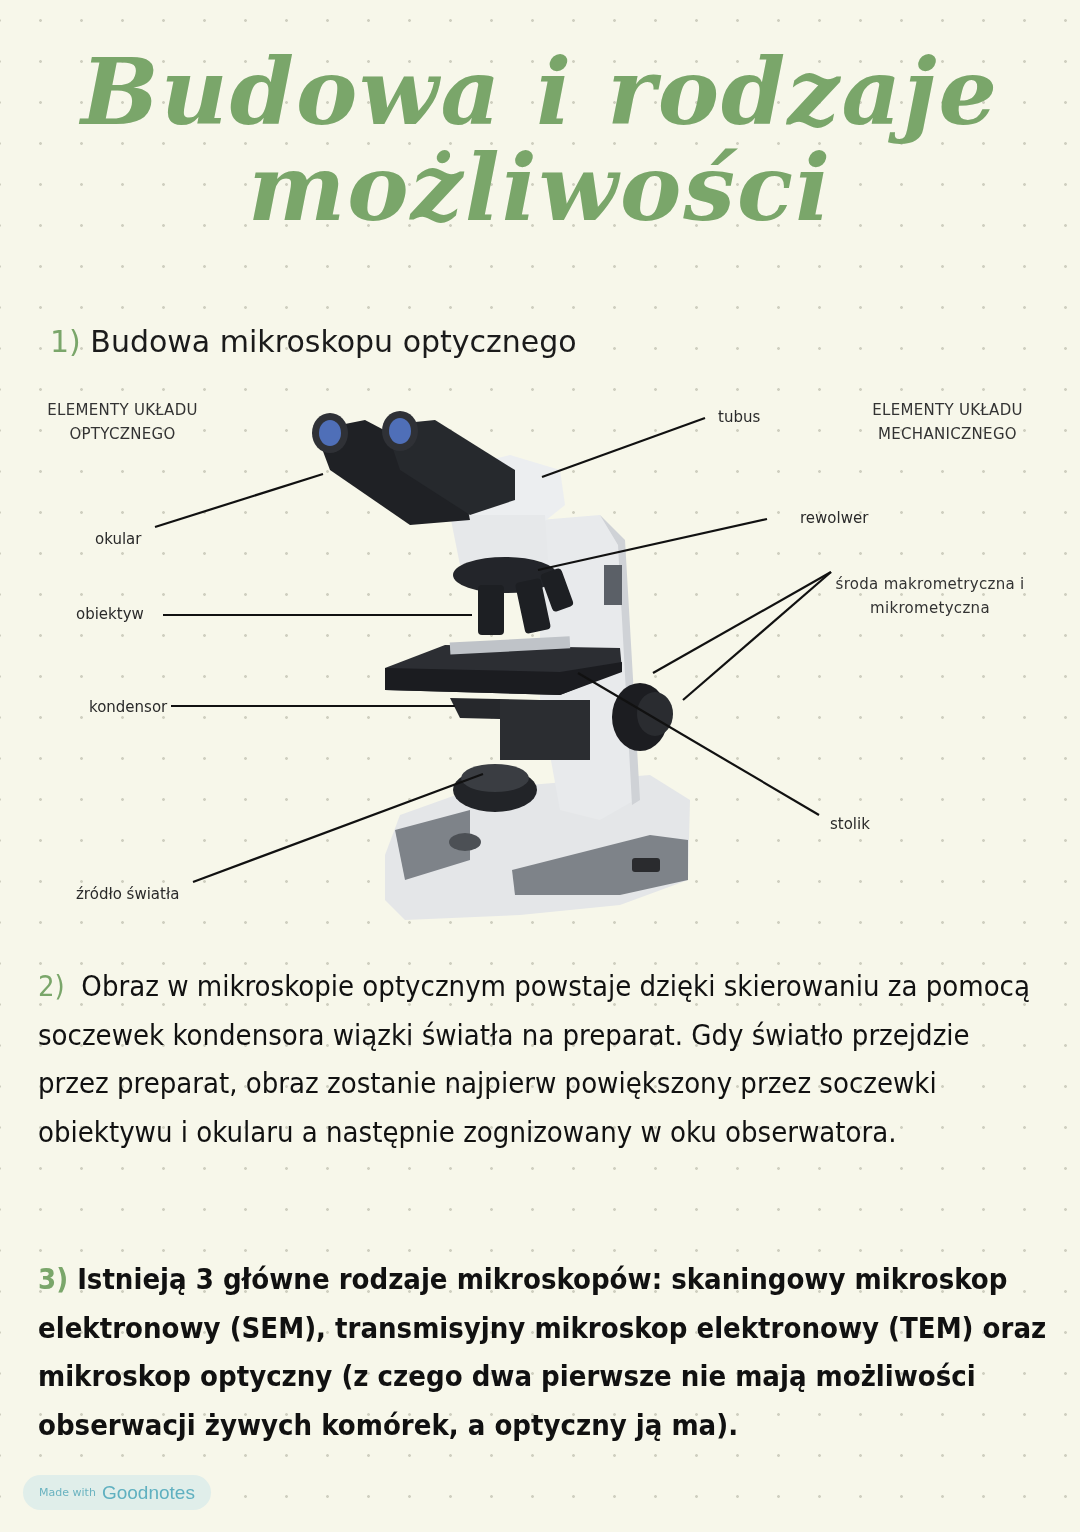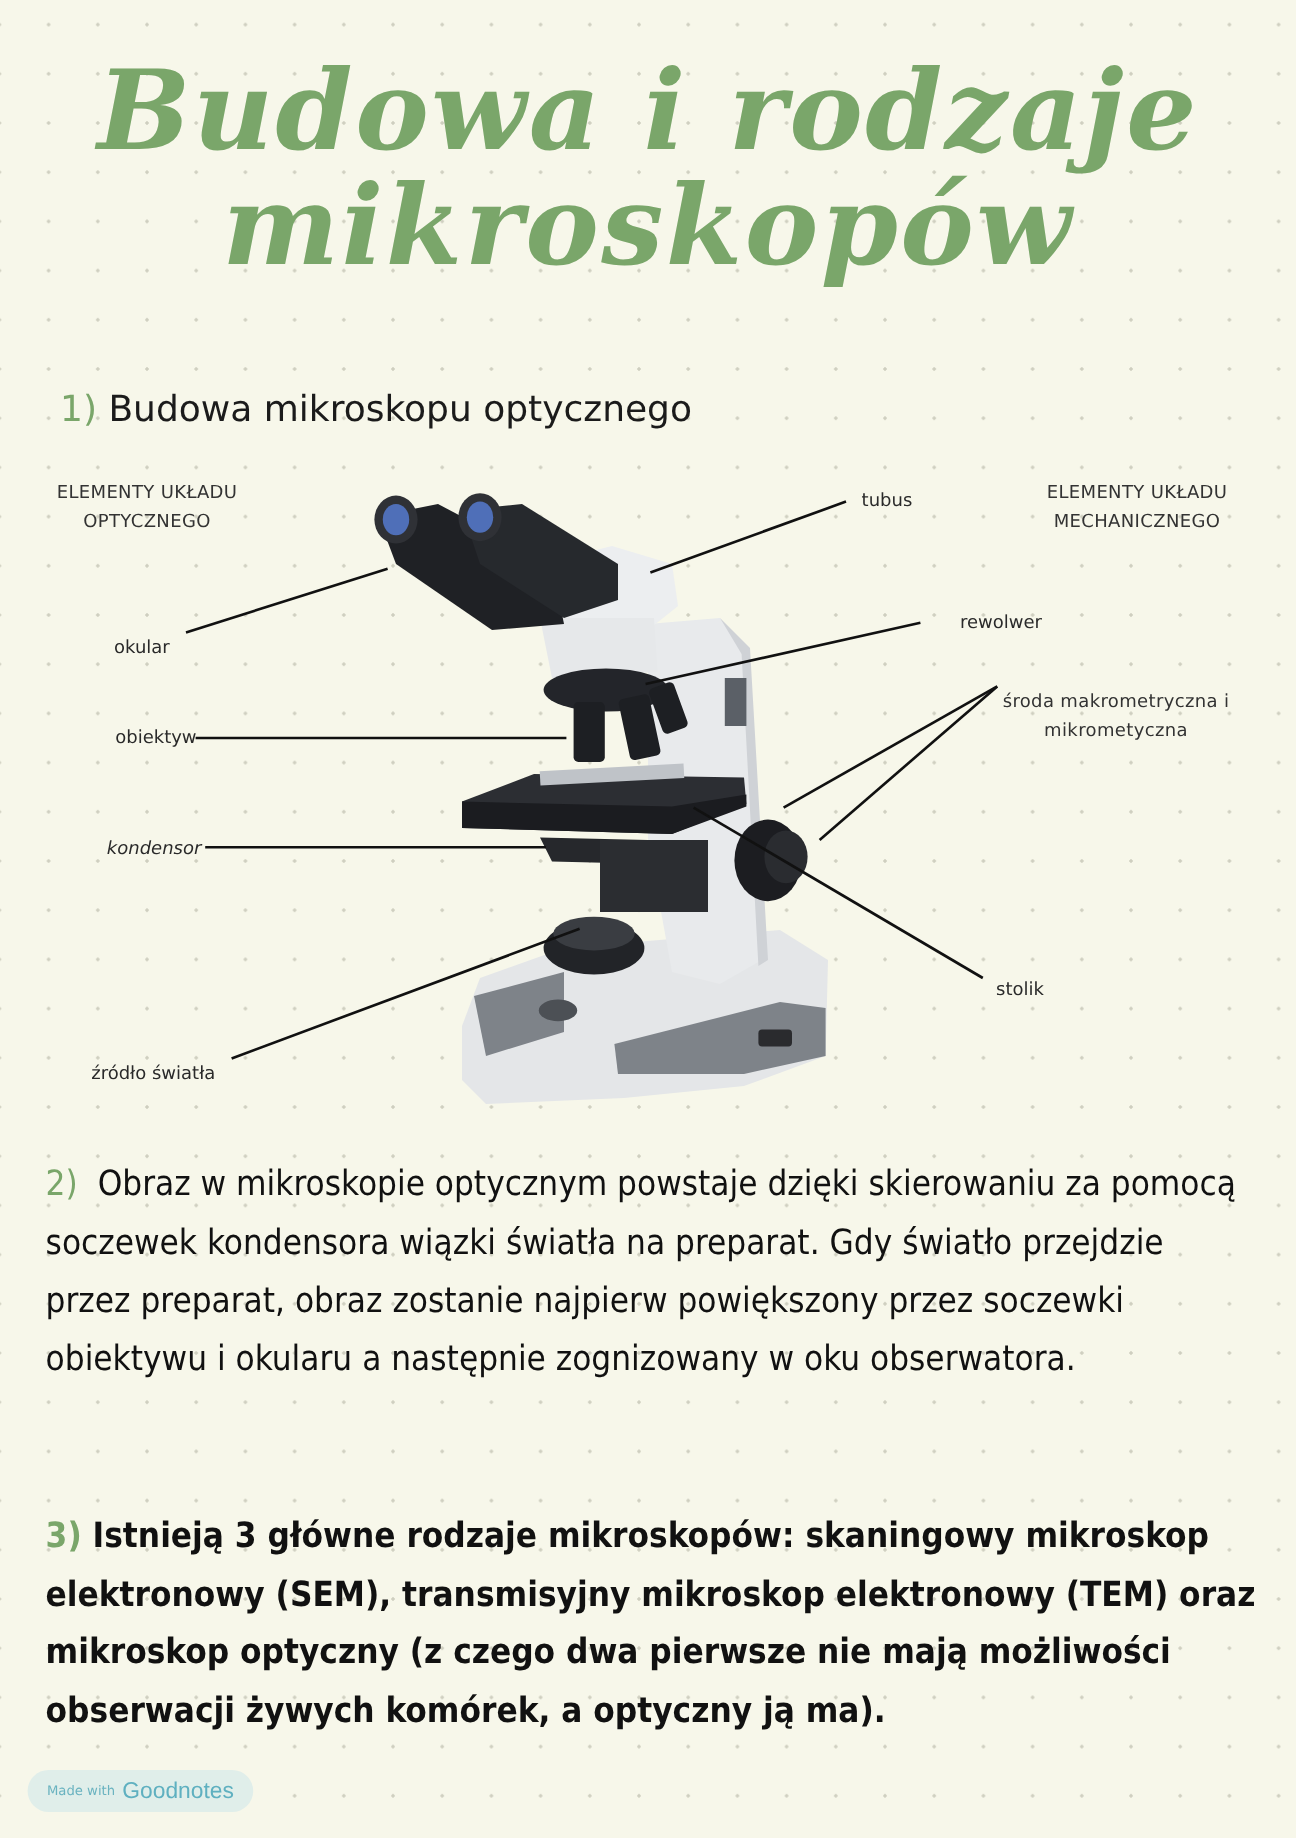--- a/index.html
+++ b/index.html
@@ -33,21 +33,21 @@
     background:#e0eeea;display:flex;align-items:center;justify-content:center;gap:6px;
   }
   .badge .small{font-size:11px;color:#6ab3c0;}
   .badge .big{font-size:19px;color:#5fb0c0;font-family:"Liberation Sans",sans-serif;}
   svg.lines{position:absolute;left:0;top:0;}
 </style>
 </head>
 <body>
 
 <div class="title" style="top:46px;">Budowa i rodzaje</div>
-<div class="title" style="top:142px;">mikroskopów</div>
+<div class="title" style="top:142px;">możliwości</div>
 
 <div class="h1">
   <span class="num">1)</span>
   <span>Budowa mikroskopu optycznego</span>
 </div>
 
 <div class="cat" style="left:30px;top:398px;width:185px;">
   <div>ELEMENTY UKŁADU</div>
   <div>OPTYCZNEGO</div>
 </div>
@@ -106,22 +106,22 @@
     <line x1="193" y1="882" x2="483" y2="774"></line>
     <line x1="705" y1="418" x2="542" y2="477"></line>
     <line x1="767" y1="519" x2="538" y2="570"></line>
     <line x1="831" y1="572" x2="653" y2="673"></line>
     <line x1="831" y1="572" x2="683" y2="700"></line>
     <line x1="819" y1="815" x2="578" y2="673"></line>
   </g>
 </svg>
 
 <div class="lbl" style="left:95px;top:529px;">okular</div>
-<div class="lbl" style="left:96px;top:604px;">obiektyw</div>
-<div class="lbl" style="left:89px;top:697px;font-style:italic;">kondensor</div>
+<div class="lbl" style="left:76px;top:604px;">obiektyw</div>
+<div class="lbl" style="left:89px;top:697px;">kondensor</div>
 <div class="lbl" style="left:76px;top:884px;">źródło światła</div>
 <div class="lbl" style="left:718px;top:407px;">tubus</div>
 <div class="lbl" style="left:756px;top:508px;margin-left:44px;">rewolwer</div>
 <div class="cat" style="left:832px;top:558px;width:196px;font-size:15px;margin-top:14px;">
   <div>środa makrometryczna i</div>
   <div>mikrometyczna</div>
 </div>
 <div class="lbl" style="left:830px;top:814px;">stolik</div>
 
 <div class="para" style="top:962px;">

